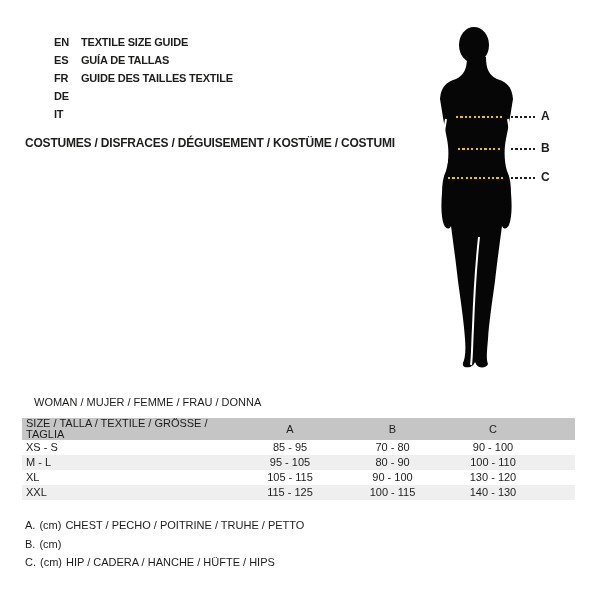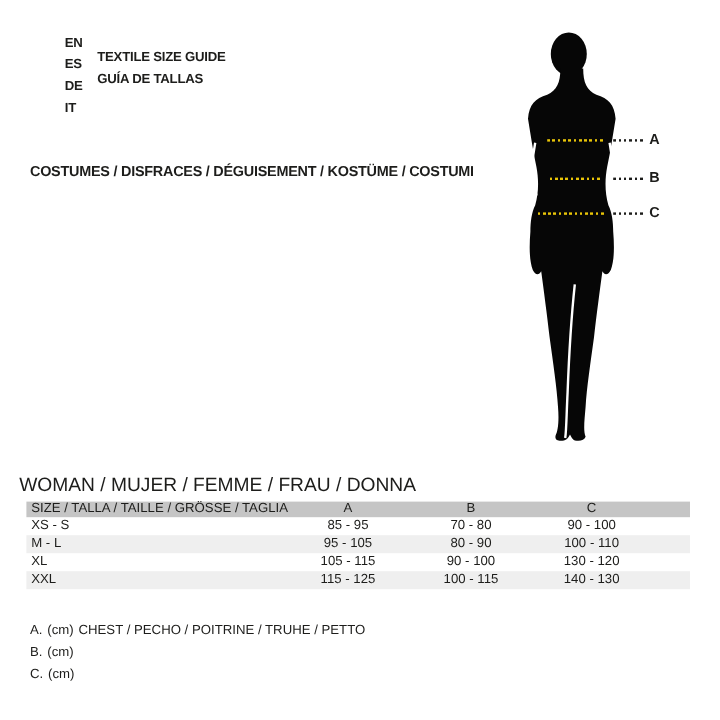--- a/index.html
+++ b/index.html
@@ -6,36 +6,36 @@
     --text:#1d1d1b; --silhouette:#060606; --measure-dots:#e8c407;
     --pointer-dots:#1d1d1b; --table-header-bg:#c5c5c5; --table-alt-row-bg:#efefef;
   }
   *{margin:0;padding:0;box-sizing:border-box;}
   html,body{background:#fff;}
   body{font-family:"Liberation Sans","DejaVu Sans",sans-serif;color:var(--text);}
   .canvas{position:relative;width:600px;height:600px;background:#fff;overflow:hidden;}
 
   
   .lang-list{position:absolute;left:25px;top:30px;font-size:11px;font-weight:700;letter-spacing:-0.2px;}
-  .lang-row{display:flex;height:18px;align-items:flex-start;padding-left:29px;}
+  .lang-row{display:flex;height:18px;align-items:flex-end;padding-left:29px;}
   .lang-code{width:27px;flex:0 0 27px;}
   .lang-label{white-space:nowrap;margin-top:12px;}
 
   
   .category{position:absolute;left:25px;top:136px;font-size:12px;font-weight:700;letter-spacing:-0.2px;white-space:nowrap;}
 
   
   .figure-svg{position:absolute;left:410px;top:15px;width:160px;height:355px;color:var(--silhouette);}
   .mline{position:absolute;height:2px;}
   .mline.body{background-image:repeating-linear-gradient(to right,var(--measure-dots) 0 2.2px,transparent 2.2px 4.4px);}
   .mline.pointer{background-image:repeating-linear-gradient(to right,var(--pointer-dots) 0 2px,transparent 2px 4.5px);}
   .mlabel{position:absolute;font-size:12px;font-weight:700;line-height:13px;}
 
   
-  .section-title{position:absolute;left:16px;top:396px;font-size:16px;white-space:nowrap;}
+  .section-title{position:absolute;left:34px;top:396px;font-size:11px;white-space:nowrap;}
 
   
   .size-table{position:absolute;left:22px;top:418px;width:553px;border-collapse:collapse;font-size:11px;line-height:1;table-layout:fixed;}
   .size-table th,.size-table td{font-weight:400;padding:0;vertical-align:middle;}
   .size-table thead tr{height:13px;background:var(--table-header-bg);}
   .size-table tbody tr{height:15px;}
   .size-table tbody tr:nth-child(even){background:var(--table-alt-row-bg);}
   .size-table .c-size{text-align:left;padding-left:4px;}
   .size-table .c-val{text-align:center;}
   .size-table .c-last{padding-right:34px;}
@@ -51,20 +51,24 @@
 <div class="canvas">
 
   <div class="lang-list">
     <div class="lang-row">
       <span class="lang-code">EN</span>
       <span class="lang-label">TEXTILE SIZE GUIDE</span>
     </div>
     <div class="lang-row">
       <span class="lang-code">ES</span>
       <span class="lang-label">GUÍA DE TALLAS</span>
+    </div>
+    <div class="lang-row">
+      <span class="lang-code">FR</span>
+      <span class="lang-label">GUIDE DES TAILLES TEXTILE</span>
     </div>
     <div class="lang-row">
       <span class="lang-code">DE</span>
     </div>
     <div class="lang-row">
       <span class="lang-code">IT</span>
     </div>
   </div>
 
   <div class="category">COSTUMES / DISFRACES / DÉGUISEMENT / KOSTÜME / COSTUMI</div>
@@ -119,21 +123,21 @@
 
   <table class="size-table">
     <colgroup>
         <col style="width:218px">
         <col style="width:100px">
         <col style="width:105px">
         <col style="width:130px">
       </colgroup>
     <thead>
       <tr>
-        <th class="c-size">SIZE / TALLA / TAILLE / GRÖSSE / TAGLIA</th>
+        <th class="c-size">SIZE / TALLA / TEXTILE / GRÖSSE / TAGLIA</th>
         <th class="c-val">A</th>
         <th class="c-val">B</th>
         <th class="c-val c-last">C</th>
       </tr>
     </thead>
     <tbody>
       <tr>
         <td class="c-size">XS - S</td>
         <td class="c-val">85 - 95</td>
         <td class="c-val">70 - 80</td>
@@ -166,16 +170,17 @@
       <span>(cm)</span>
       <span>CHEST / PECHO / POITRINE / TRUHE / PETTO</span>
     </div>
     <div class="legend-line">
       <span>B.</span>
       <span>(cm)</span>
     </div>
     <div class="legend-line">
       <span>C.</span>
       <span>(cm)</span>
+      <span>HIP / CADERA / HANCHE / HÜFTE / HIPS</span>
     </div>
   </div>
 
 </div>
 
 </body></html>

